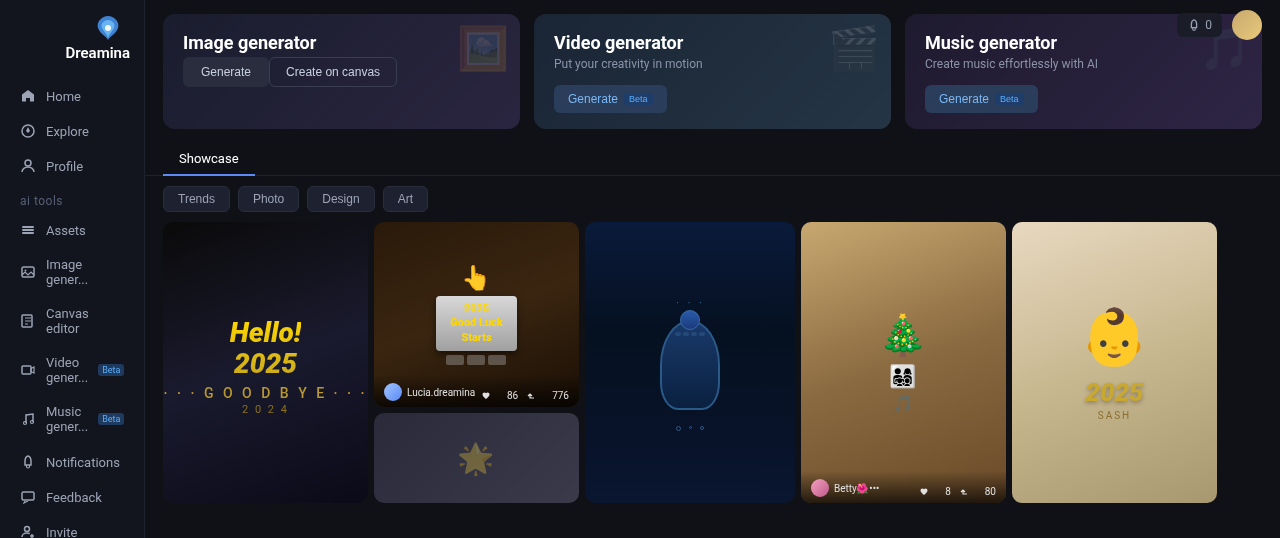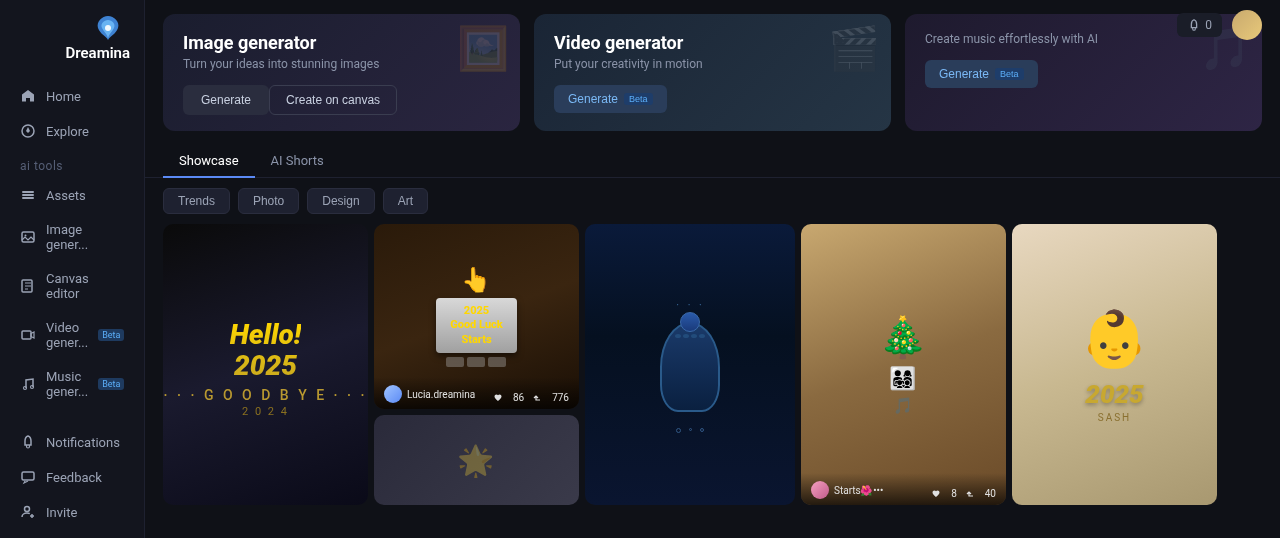--- a/index.html
+++ b/index.html
@@ -189,21 +189,21 @@
       opacity: 0.15;
       pointer-events: none;
     }
 
     
     .tabs-row {
       display: flex;
       align-items: center;
       padding: 0 18px;
       border-bottom: 1px solid #1e2130;
-      gap: 0;
+      gap: 12px;
     }
     .tab-item {
       font-size: 13px;
       padding: 8px 16px;
       cursor: pointer;
       color: #8a93a8;
       border-bottom: 2px solid transparent;
       margin-bottom: -1px;
     }
     .tab-item.active {
@@ -295,21 +295,21 @@
     .gallery-stats {
       display: flex;
       align-items: center;
       gap: 8px;
       font-size: 10px;
       color: #e0e0e0;
     }
     .stat-item {
       display: flex;
       align-items: center;
-      gap: 10px;
+      gap: 16px;
     }
 
     
     .img-hello2025 {
       background: linear-gradient(160deg, #0a0a0a 0%, #1a1a2e 50%, #0a0a18 100%);
       width: 100%;
       height: 100%;
       display: flex;
       align-items: center;
       justify-content: center;
@@ -437,20 +437,29 @@
     </div>
     <div class="sidebar-nav-item">
       <span class="nav-icon">
         <svg width="16" height="16" viewBox="0 0 16 16" fill="none">
             <circle cx="8" cy="8" r="6" stroke="#9ba3b5" stroke-width="1.5" fill="none"></circle>
             <polygon points="8,4 10,8 8,10 6,8" fill="#9ba3b5"></polygon>
           </svg>
       </span>
       <span>Explore</span>
     </div>
+    <div class="sidebar-nav-item">
+      <span class="nav-icon">
+        <svg width="16" height="16" viewBox="0 0 16 16" fill="none">
+            <circle cx="8" cy="5" r="3" stroke="#9ba3b5" stroke-width="1.5" fill="none"></circle>
+            <path d="M2 14C2 11 5 9 8 9C11 9 14 11 14 14" stroke="#9ba3b5" stroke-width="1.5" fill="none"></path>
+          </svg>
+      </span>
+      <span>Profile</span>
+    </div>
   </nav>
 
   <div class="sidebar-section-label">AI tools</div>
   <nav>
     <div class="sidebar-nav-item">
       <span class="nav-icon">
         <svg width="16" height="16" viewBox="0 0 16 16" fill="none">
             <rect x="2" y="4" width="12" height="2" rx="1" fill="#9ba3b5"></rect>
             <rect x="2" y="7" width="12" height="2" rx="1" fill="#9ba3b5"></rect>
             <rect x="2" y="10" width="12" height="2" rx="1" fill="#9ba3b5"></rect>
@@ -547,57 +556,54 @@
       </div>
       <div class="avatar"></div>
     </div>
   </div>
 
   <div class="generator-cards">
 
     <div class="gen-card gen-card-image">
       <span class="card-bg-art">🖼️</span>
       <div class="gen-card-title">Image generator</div>
-      <div class="gen-card-subtitle">Turn your ideas into stunning images</div>
       <div class="gen-card-buttons">
         <button class="btn-generate">Generate</button>
         <button class="btn-create-canvas">Create on canvas</button>
       </div>
     </div>
 
     <div class="gen-card gen-card-video">
       <span class="card-bg-art">🎬</span>
       <div class="gen-card-title">Video generator</div>
       <div class="gen-card-subtitle">Put your creativity in motion</div>
       <div class="gen-card-buttons">
         <button class="btn-generate-filled">
           <span>Generate</span>
           <span class="badge-beta">Beta</span>
         </button>
       </div>
     </div>
 
     <div class="gen-card gen-card-music">
       <span class="card-bg-art">🎵</span>
+      <div class="gen-card-title">Music generator</div>
       <div class="gen-card-subtitle">Create music effortlessly with AI</div>
       <div class="gen-card-buttons">
         <button class="btn-generate-filled">
           <span>Generate</span>
           <span class="badge-beta">Beta</span>
         </button>
       </div>
     </div>
   </div>
 
   <div class="tabs-row">
     <div class="tab-item active">
       <span>Showcase</span>
-    </div>
-    <div class="tab-item">
-      <span>AI Shorts</span>
     </div>
   </div>
 
   <div class="filter-row">
     <button class="filter-btn">Trends</button>
     <button class="filter-btn">Photo</button>
     <button class="filter-btn">Design</button>
     <button class="filter-btn">Art</button>
   </div>
 
@@ -696,34 +702,34 @@
 
           <div style="text-align:center; padding:10px;">
             <div style="font-size:40px;">🎄</div>
             <div style="font-size:22px; margin-top:5px;">👨‍👩‍👧‍👦</div>
             <div style="font-size:16px; margin-top:5px; opacity:0.6;">🎵</div>
           </div>
         </div>
         <div class="gallery-overlay always-show">
           <div class="gallery-author">
             <div class="gallery-author-avatar pink"></div>
-            <span>Starts🌺•••</span>
+            <span>Betty🌺•••</span>
           </div>
           <div class="gallery-stats">
             <div class="stat-item">
               <svg width="10" height="10" viewBox="0 0 10 10" fill="none">
                   <path d="M5 8S1.5 5.5 1.5 3.5C1.5 2.4 2.3 1.5 3.5 1.5C4.1 1.5 4.6 1.8 5 2.2C5.4 1.8 5.9 1.5 6.5 1.5C7.7 1.5 8.5 2.4 8.5 3.5C8.5 5.5 5 8 5 8Z" fill="#e0e0e0"></path>
                 </svg>
               <span>8</span>
             </div>
             <div class="stat-item">
               <svg width="10" height="10" viewBox="0 0 10 10" fill="none">
                   <path d="M2 5L4 3L6 5M4 3V7H8" stroke="#e0e0e0" stroke-width="1.2" fill="none"></path>
                 </svg>
-              <span>40</span>
+              <span>80</span>
             </div>
           </div>
         </div>
       </div>
     </div>
 
     <div class="gallery-col gallery-col-far-right" style="width:205px;">
       <div class="gallery-item" style="height:100%; width:205px;">
         <div class="img-baby" style="width:205px; height:100%; flex-direction:column; justify-content:center; align-items:center;">
           <div style="font-size:55px;">👶</div>

